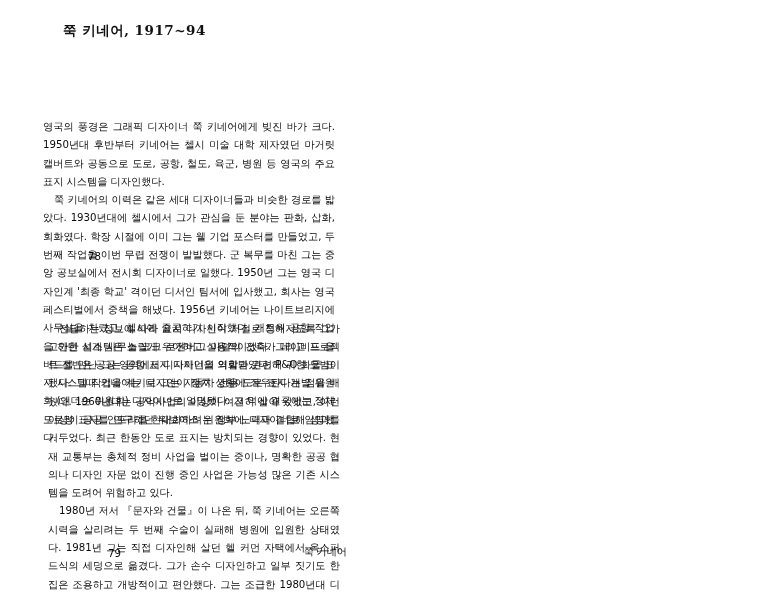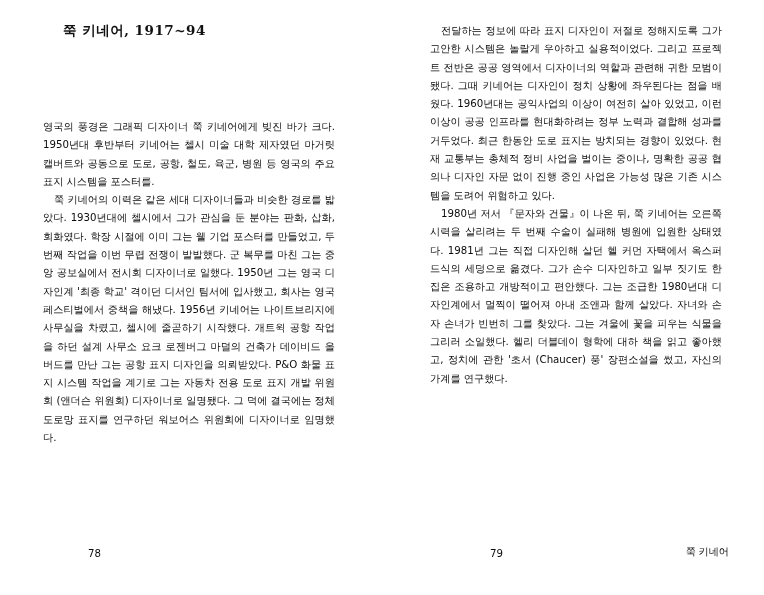--- a/index.html
+++ b/index.html
@@ -12,21 +12,21 @@
     height: 595px;
     font-family: "DejaVu Sans", sans-serif;
     color: #000000;
     overflow: hidden;
   }
   .spread {
     position: relative;
     width: 764px;
     height: 595px;
     display: flex;
-    flex-direction: row;
+    flex-direction: column;
   }
   .page {
     position: relative;
     width: 382px;
     height: 595px;
     box-sizing: border-box;
   }
   .page-left {
     padding: 0;
   }
@@ -103,21 +103,21 @@
 </head>
 <body>
 
 <div class="spread">
 
   <div class="page page-left">
 
     <div class="chapter-title">쭉 키네어, 1917~94</div>
 
     <div class="body-col body-left">
-      <p class="para">영국의 풍경은 그래픽 디자이너 쭉 키네어에게 빚진 바가 크다. 1950년대 후반부터 키네어는 첼시 미술 대학 제자였던 마거릿 캘버트와 공동으로 도로, 공항, 철도, 육군, 병원 등 영국의 주요 표지 시스템을 포스터를.</p>
+      <p class="para">영국의 풍경은 그래픽 디자이너 쭉 키네어에게 빚진 바가 크다. 1950년대 후반부터 키네어는 첼시 미술 대학 제자였던 마거릿 캘버트와 공동으로 도로, 공항, 철도, 육군, 병원 등 영국의 주요 표지 시스템을 디자인했다.</p>
       <p class="para indent">쭉 키네어의 이력은 같은 세대 디자이너들과 비슷한 경로를 밟았다. 1930년대에 첼시에서 그가 관심을 둔 분야는 판화, 삽화, 회화였다. 학장 시절에 이미 그는 웰 기업 포스터를 만들었고, 두 번째 작업을 이번 무렵 전쟁이 발발했다. 군 복무를 마친 그는 중앙 공보실에서 전시회 디자이너로 일했다. 1950년 그는 영국 디자인계 '최종 학교' 격이던 디서인 팀서에 입사했고, 회사는 영국 페스티벌에서 중책을 해냈다. 1956년 키네어는 나이트브리지에 사무실을 차렸고, 첼시에 줄곧하기 시작했다. 개트윅 공항 작업을 하던 설계 사무소 요크 로젠버그 마덜의 건축가 데이비드 올버드를 만난 그는 공항 표지 디자인을 의뢰받았다. P&amp;O 화물 표지 시스템 작업을 계기로 그는 자동차 전용 도로 표지 개발 위원회 (앤더슨 위원회) 디자이너로 일명됐다. 그 덕에 결국에는 정체 도로망 표지를 연구하던 워보어스 위원회에 디자이너로 임명했다.</p>
     </div>
 
     <div class="folio folio-left">78</div>
   </div>
 
   <div class="page page-right">
 
     <div class="body-col body-right">
       <p class="para indent">전달하는 정보에 따라 표지 디자인이 저절로 정해지도록 그가 고안한 시스템은 놀랄게 우아하고 실용적이었다. 그리고 프로젝트 전반은 공공 영역에서 디자이너의 역할과 관련해 귀한 모범이 됐다. 그때 키네어는 디자인이 정치 상황에 좌우된다는 점을 배웠다. 1960년대는 공익사업의 이상이 여전히 살아 있었고, 이런 이상이 공공 인프라를 현대화하려는 정부 노력과 결합해 성과를 거두었다. 최근 한동안 도로 표지는 방치되는 경향이 있었다. 현재 교통부는 총체적 정비 사업을 벌이는 중이나, 명확한 공공 협의나 디자인 자문 없이 진행 중인 사업은 가능성 많은 기존 시스템을 도려어 위험하고 있다.</p>

